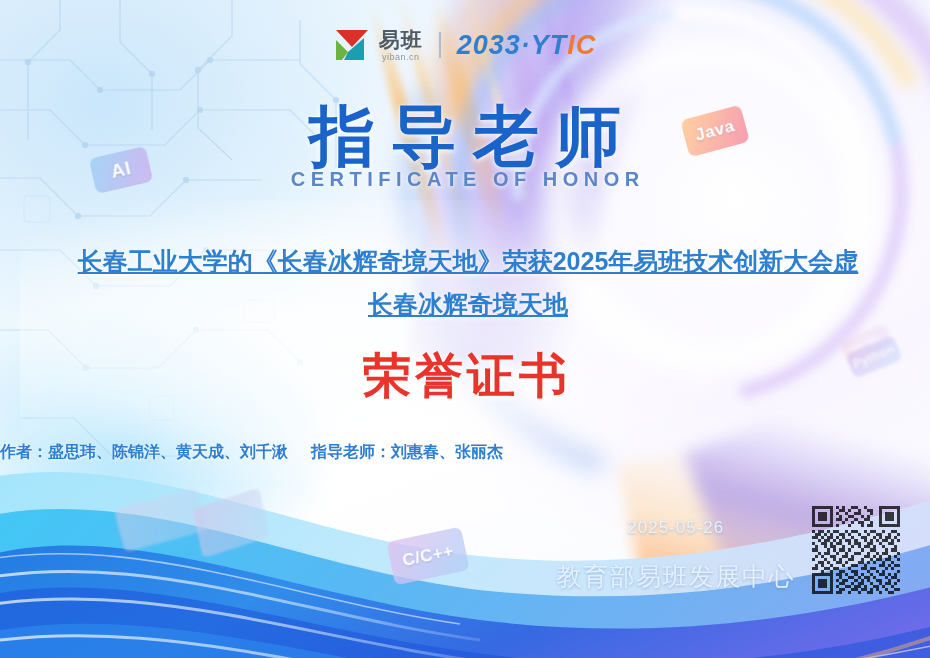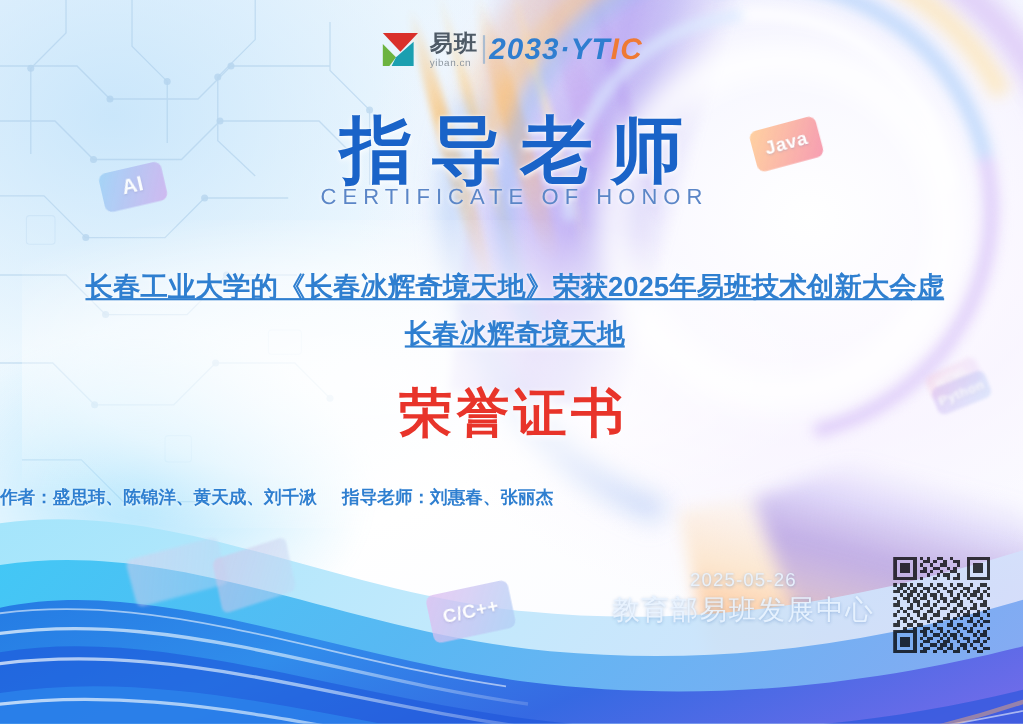--- a/index.html
+++ b/index.html
@@ -243,21 +243,22 @@
   }
 
   
   .header-lockup {
     position: absolute;
     left: 0; right: 0;
     top: 28px;
     display: flex;
     align-items: center;
     justify-content: center;
-    gap: 4px;
+    gap: 16px;
+    text-align: center;
   }
   .brand {
     display: flex;
     align-items: center;
     gap: 7px;
   }
   .brand-mark {
     width: 38px;
     height: 34px;
   }
@@ -306,21 +307,21 @@
     text-indent: 16px;
     color: #1a63c8;
     text-shadow: 0 2px 6px rgba(255,255,255,0.9), 0 0 2px rgba(255,255,255,0.9);
   }
   .title-en {
     position: absolute;
     left: 0; right: 0;
     top: 168px;
     text-align: center;
     font-size: 20px;
-    font-weight: normal;
+    font-weight: bold;
     letter-spacing: 5.5px;
     text-indent: 5.5px;
     color: #5b86c7;
     text-shadow: 0 1px 4px rgba(255,255,255,0.95);
   }
 
   
   .citation {
     position: absolute;
     left: 38px;
@@ -367,21 +368,21 @@
     position: absolute;
     right: 135px;
     top: 518px;
     text-align: center;
     color: #e8f3ff;
     text-shadow: 0 1px 3px rgba(80,130,190,0.5);
   }
   .sig-date {
     font-size: 17px;
     letter-spacing: 1px;
-    margin-bottom: 0;
+    margin-bottom: 22px;
     opacity: 0.92;
   }
   .sig-issuer {
     font-size: 25px;
     font-weight: normal;
     letter-spacing: 1.5px;
     opacity: 0.92;
   }
 
   

